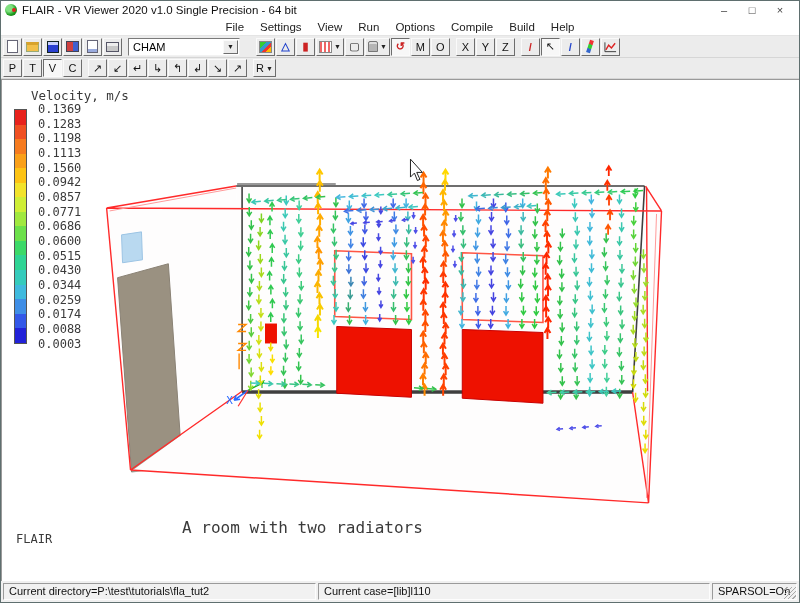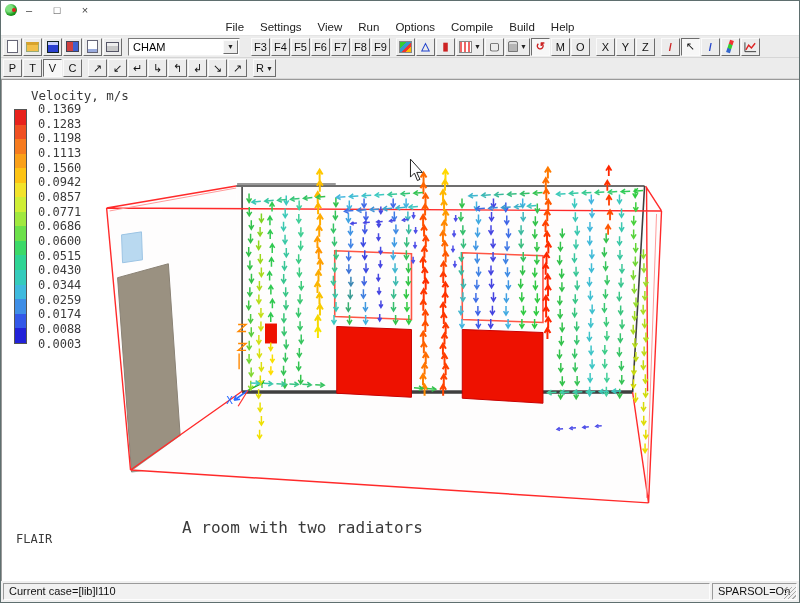--- a/index.html
+++ b/index.html
@@ -87,20 +87,21 @@
   .grip { position:absolute; right:0; bottom:0; width:12px; height:12px;
           background:repeating-linear-gradient(135deg,transparent 0 2px,#aaa 2px 3px); }
 </style>
 </head>
 <body>
 
 <div class="window">
 
   <div class="titlebar">
     <span class="app-icon"></span>
+    <span class="title-text">FLAIR - VR Viewer 2020 v1.0 Single Precision - 64 bit</span>
     <span class="win-controls">
       <span class="win-btn">–</span>
       <span class="win-btn">□</span>
       <span class="win-btn">×</span>
     </span>
   </div>
 
   <div class="menubar">
 
   <span class="menu-item">File</span>
@@ -132,30 +133,20 @@
     <span class="btn chip">
         <span class="ic ic-print"></span>
       </span>
     <span class="sep"></span>
     <span class="field combo">
       <span>CHAM</span>
       <span class="dd">▼</span>
     </span>
     <span class="sep"></span>
     <span class="sep"></span>
-    <span style="display:inline-flex;gap:1px;">
-
-    <span class="btn">F3</span>
-        <span class="btn">F4</span>
-        <span class="btn">F5</span>
-        <span class="btn">F6</span>
-        <span class="btn">F7</span>
-        <span class="btn">F8</span>
-        <span class="btn">F9</span>
-      </span>
     <span class="sep"></span>
     <span class="btn chip">
         <span class="ic ic-vec"></span>
       </span>
     <span class="btn chip glyph-blue">△</span>
     <span class="btn chip glyph-red">▮</span>
     <span class="btn">
         <span class="ic ic-mesh"></span>
         <span class="dd-glyph">▼</span>
       </span>
@@ -738,17 +729,18 @@
           <div class="lab">0.0003</div>
         </div>
     </div>
 
 
     <div class="caption mono">A room with two radiators</div>
     <div class="brand mono">FLAIR</div>
   </div>
 
   <div class="statusbar">
+    <div class="spanel sp1">Current directory=P:\test\tutorials\fla_tut2</div>
     <div class="spanel sp2">Current case=[lib]l110</div>
     <div class="spanel sp3"><span>SPARSOL=On</span><span class="grip"></span></div>
   </div>
 
 </div>
 
 </body></html>

